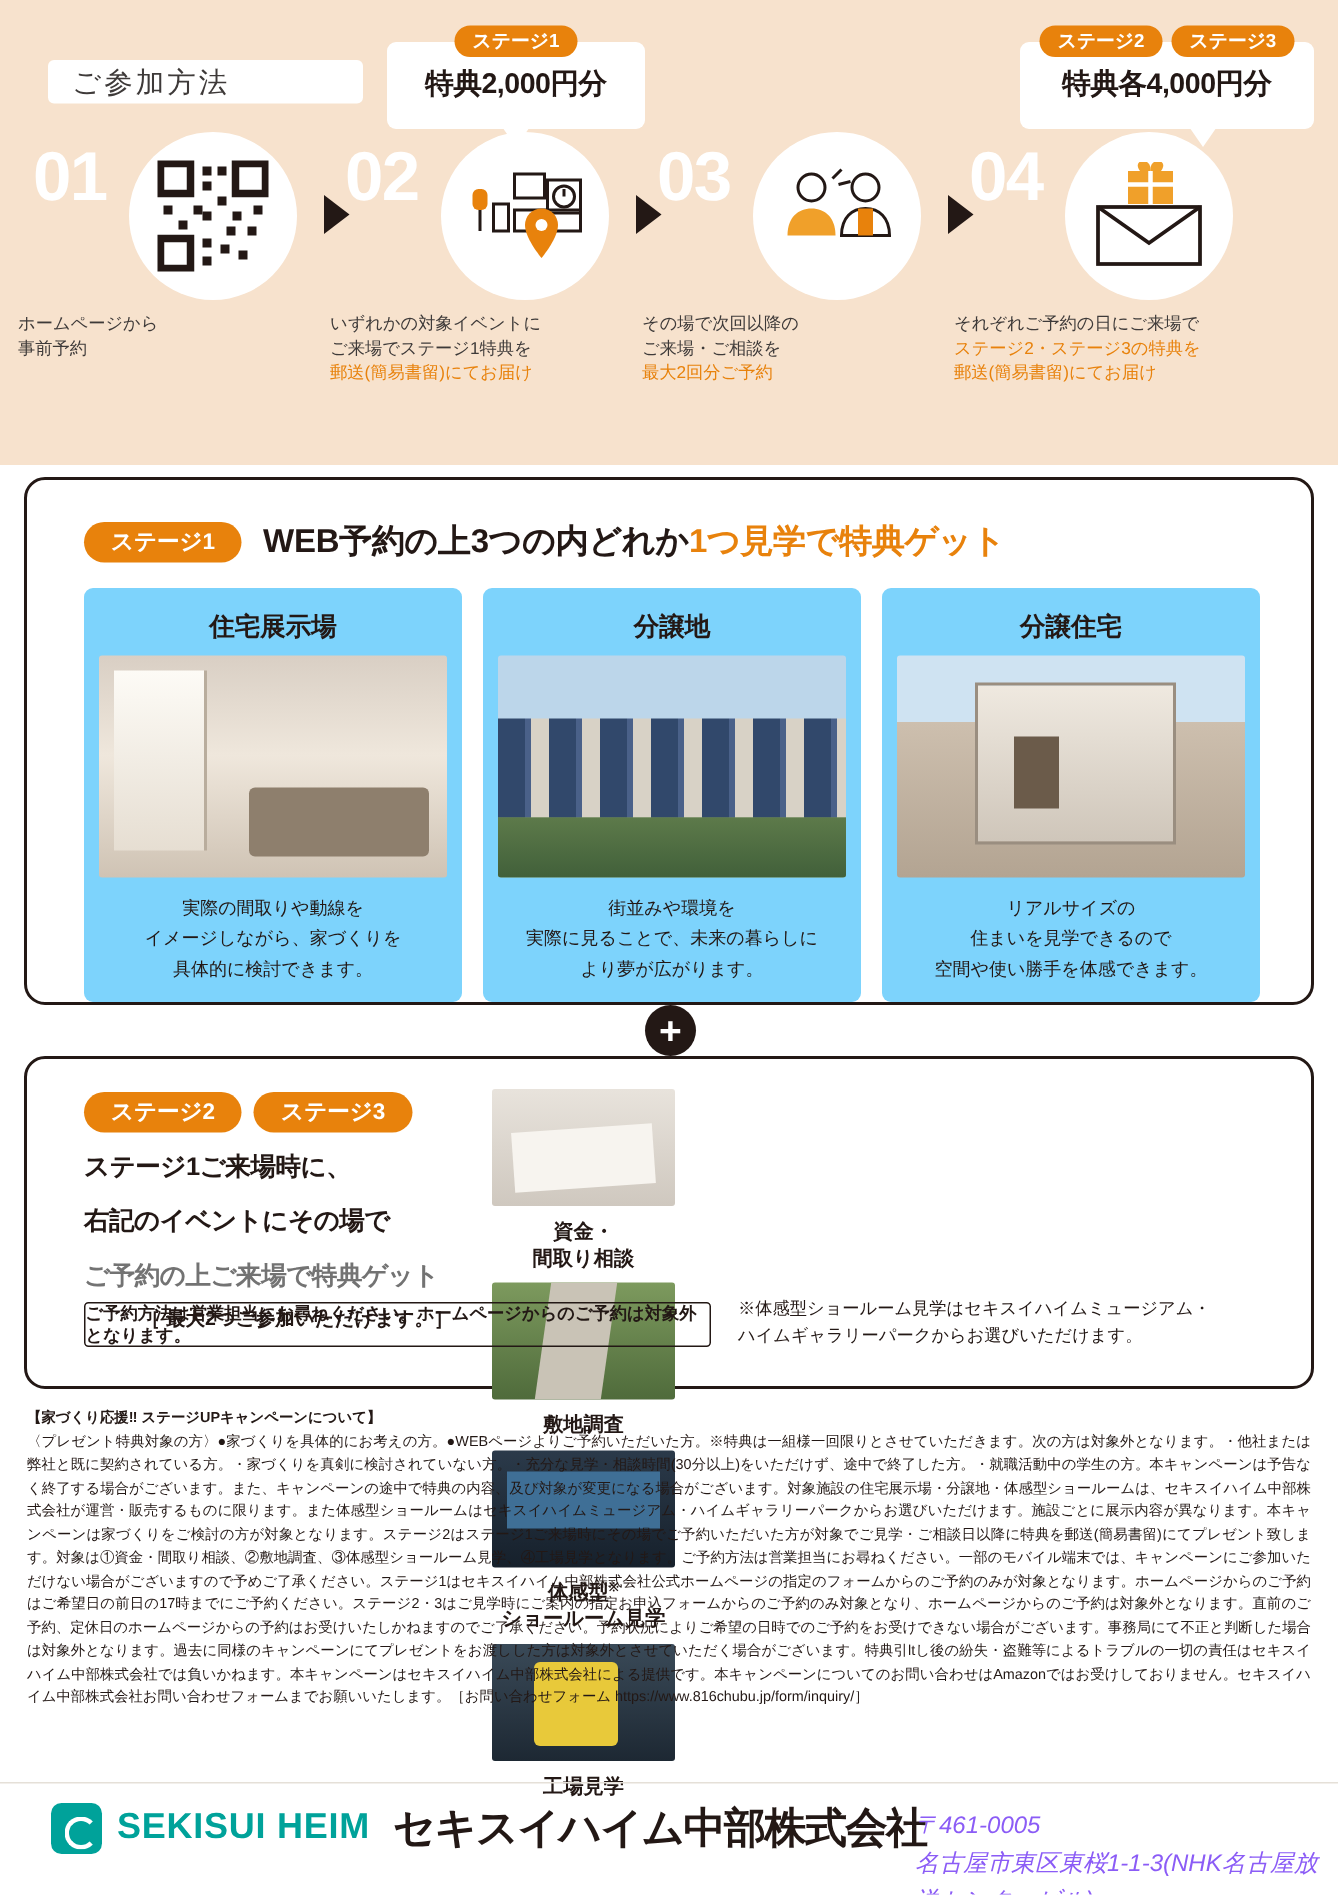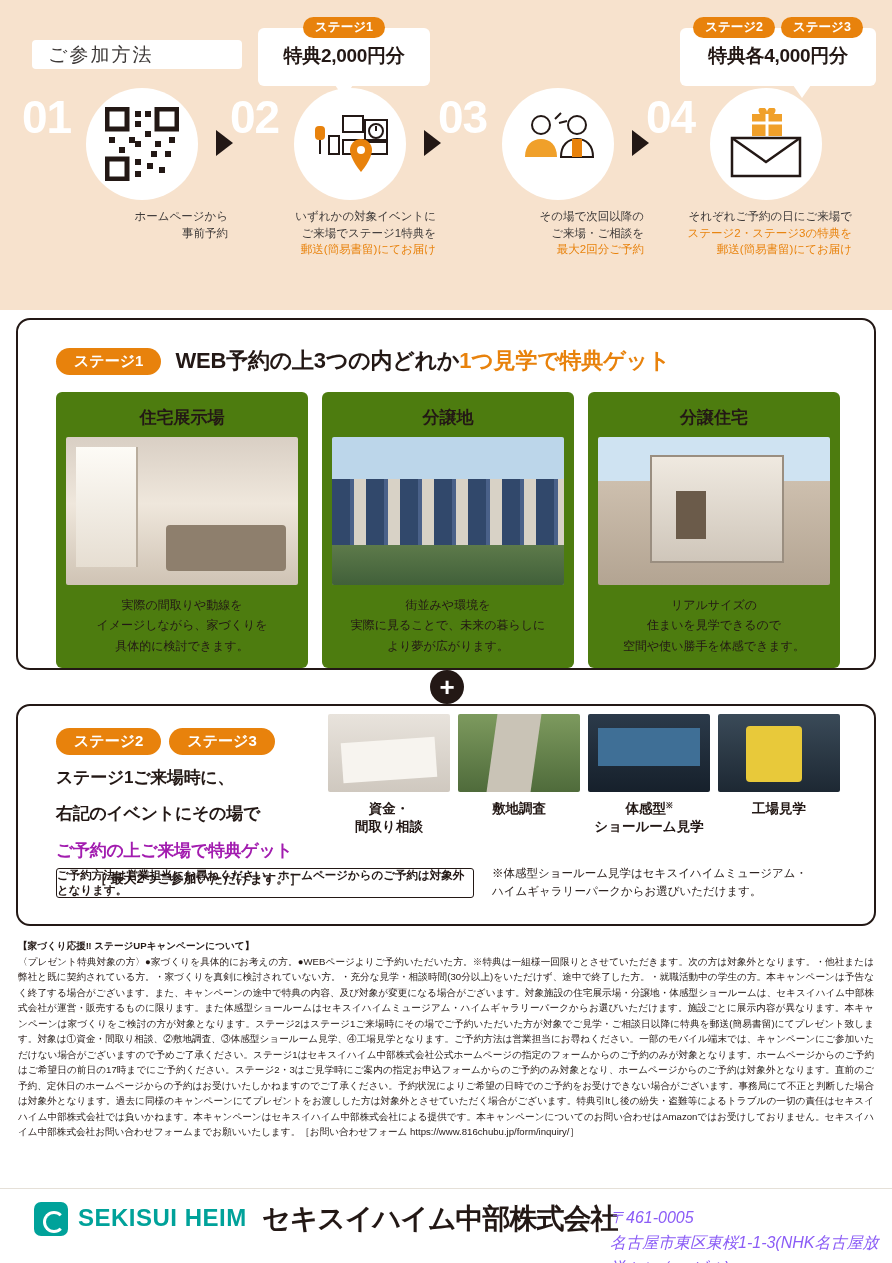--- a/index.html
+++ b/index.html
@@ -39,21 +39,21 @@
     color: #ffffff; letter-spacing: -1px; line-height: 1; z-index: 3;
   }
   .circle {
     position: absolute; left: 66px; top: 0px; width: 112px; height: 112px;
     border-radius: 50%; background: #ffffff;
     display: flex; align-items: center; justify-content: center;
     z-index: 2;
   }
   .step-cap {
     position: absolute; top: 120px; left: -8px; width: 216px;
-    font-size: 11.5px; line-height: 1.45; color: #3e3a39; text-align: right;
+    font-size: 11.5px; line-height: 1.45; color: #3e3a39; text-align: left;
   }
   .orange-text { color: #e8820c; }
   .arrow {
     position: absolute; top: 42px; width: 0; height: 0;
     border-top: 13px solid transparent;
     border-bottom: 13px solid transparent;
     border-left: 17px solid #231815;
     z-index: 4;
   }
   .arrow-1 { left: 196px; }
@@ -95,21 +95,21 @@
   .stage-badge {
     display: inline-block; background: #e8820c; color: #fff; font-weight: bold;
     font-size: 15px; border-radius: 14px; padding: 4px 18px;
   }
   .s1-head { position: absolute; left: 38px; top: 26px; display: flex; align-items: center; gap: 14px; }
   .s1-title { font-size: 22px; font-weight: bold; color: #231815; letter-spacing: -0.2px; }
   .s1-title em { font-style: normal; color: #e8820c; }
 
   .col3 { position: absolute; left: 38px; top: 72px; width: 786px; display: flex; gap: 14px; }
   .col {
-    width: 252px; background: #4d7c0f; border-radius: 6px; padding: 10px 10px 12px 10px;
+    width: 252px; background: #7dd3fc; border-radius: 6px; padding: 10px 10px 12px 10px;
   }
   .col-title {
     text-align: center; font-size: 17px; font-weight: bold; color: #231815;
     padding: 4px 0 8px 0;
   }
   .photo { width: 232px; height: 148px; border-radius: 2px; overflow: hidden; position: relative; }
   .col-desc {
     text-align: center; font-size: 12px; line-height: 1.7; color: #231815; padding-top: 10px;
   }
 
@@ -148,25 +148,25 @@
     background: #231815; border-radius: 50%; color: #fff;
     display: flex; align-items: center; justify-content: center;
     font-size: 26px; font-weight: bold; line-height: 1; z-index: 5;
   }
 
   
   .card-s23 { left: 16px; top: 704px; width: 860px; height: 222px; }
   .s23-left { position: absolute; left: 38px; top: 22px; width: 270px; }
   .s23-tags { display: flex; gap: 8px; }
   .s23-line { font-size: 17px; font-weight: bold; line-height: 1.55; margin-top: 10px; letter-spacing: -0.3px; }
-  .s23-line.hl { color: #a21caf; }
+  .s23-line.hl { color: #737373; }
   .s23-note {
     margin-top: 6px; font-size: 13px; font-weight: bold; color: #231815; padding-left: 38px;
   }
-  .s23-right { position: absolute; left: 310px; top: 8px; width: 512px; display: flex; gap: 8px; }
+  .s23-right { position: absolute; left: 310px; top: 20px; width: 512px; display: flex; gap: 8px; flex-direction: column; }
   .evt { width: 122px; }
   .evt-photo { width: 122px; height: 78px; border-radius: 2px; overflow: hidden; position: relative; }
   .evt-label { text-align: center; font-size: 13.5px; font-weight: bold; line-height: 1.3; padding-top: 8px; }
   .evt-label sup { font-size: 8px; vertical-align: super; }
   .e1 { background: linear-gradient(#e8e3dc,#cfc8bf); }
   .e1:before{content:"";position:absolute;left:14px;top:26px;width:94px;height:40px;background:#f7f4ef;transform:rotate(-4deg);}
   .e2 { background: linear-gradient(#7d9a5e,#4f6b3b); }
   .e2:before{content:"";position:absolute;left:34px;top:0;width:44px;height:78px;background:#c9c3b6;transform:skewX(-8deg);}
   .e3 { background: linear-gradient(#2b3a4a,#16202b); }
   .e3:before{content:"";position:absolute;left:10px;top:14px;width:102px;height:38px;background:#3f6f96;}

